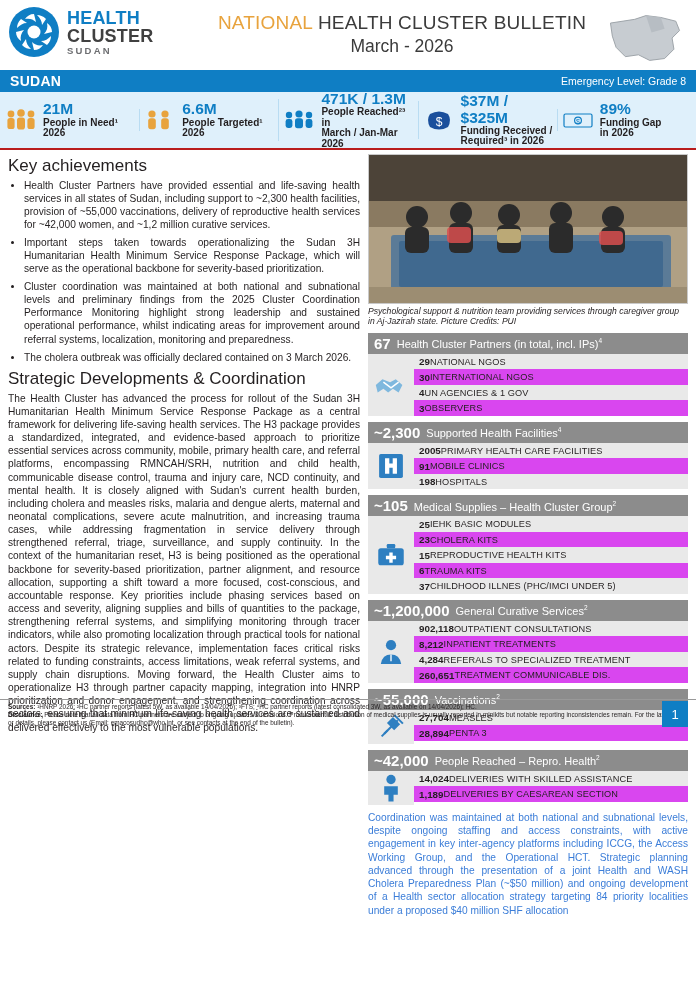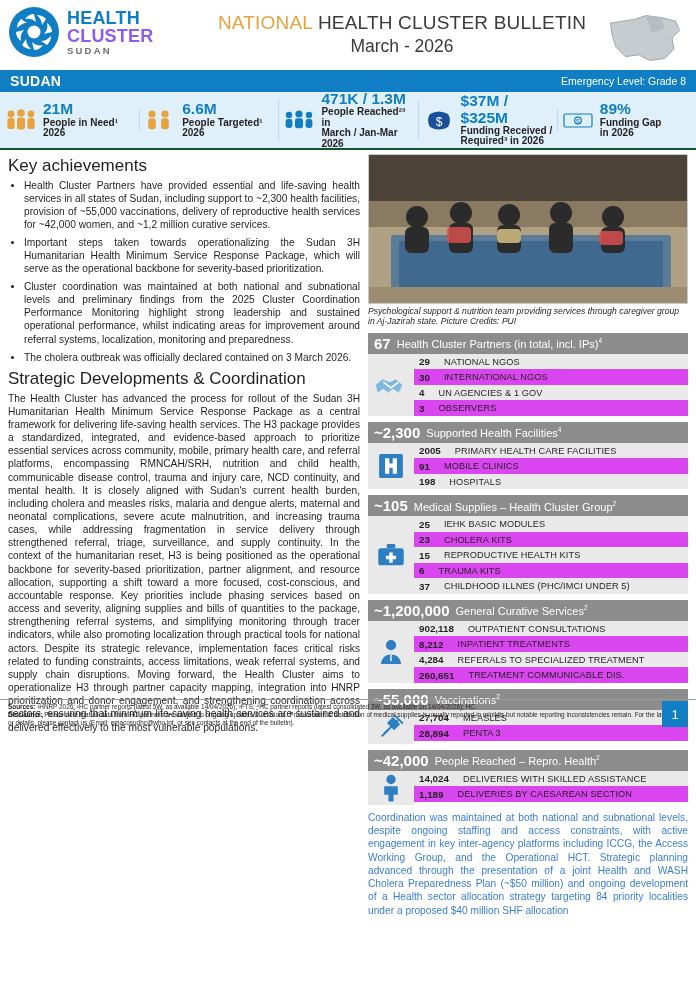--- a/index.html
+++ b/index.html
@@ -13,21 +13,21 @@
     overflow:hidden;
   }
   .page { position:relative; width:696px; height:731px; }
 
   
   .header { position:relative; height:70px; padding:6px 8px 0 8px; display:flex; align-items:flex-start; }
   .logo-wrap { display:flex; align-items:center; gap:7px; width:200px; }
   .logo-mark { width:52px; height:52px; flex:0 0 52px; }
   .logo-text { line-height:1.02; }
   .logo-health { font-size:18px; font-weight:bold; color:#0f7ec4; letter-spacing:.2px; }
-  .logo-cluster { font-size:18px; font-weight:bold; color:#8b5cf6; letter-spacing:.2px; }
+  .logo-cluster { font-size:18px; font-weight:bold; color:#404040; letter-spacing:.2px; }
   .logo-sudan { font-size:9.5px; font-weight:bold; color:#6d6e71; letter-spacing:2.2px; }
 
   .title-block { flex:1; text-align:center; padding-top:6px; }
   .title-main { font-size:19px; letter-spacing:.2px; }
   .title-main .nat { color:#e8a33d; }
   .title-main .rest { color:#3b3b3b; }
   .title-sub { font-size:17.5px; color:#3b3b3b; margin-top:2px; }
 
   .map-wrap { width:92px; text-align:right; padding-top:4px; }
 
@@ -36,21 +36,21 @@
     background:#0f7ec4; color:#ffffff; height:22px;
     display:flex; align-items:center; justify-content:space-between;
     padding:0 10px 0 10px;
   }
   .country-name { font-size:14px; font-weight:bold; letter-spacing:.3px; }
   .emergency { font-size:10.5px; }
 
   
   .kpi-strip {
     background:#dff0fb; height:58px; display:flex; align-items:center;
-    border-bottom:2px solid #14532d;
+    border-bottom:2px solid #b91c1c;
   }
   .kpi { flex:1; display:flex; align-items:center; gap:5px; padding:0 4px; position:relative; }
   .kpi + .kpi::before {
     content:""; position:absolute; left:0; top:8px; bottom:8px; width:1px; background:#b9dcf2;
   }
   .kpi-icon { width:34px; height:30px; flex:0 0 34px; display:flex; align-items:center; justify-content:center; }
   .kpi-txt { line-height:1.05; }
   .kpi-val { font-size:15.5px; font-weight:bold; color:#0f7ec4; }
   .kpi-lbl { font-size:10px; color:#231f20; font-weight:bold; }
 
@@ -82,21 +82,21 @@
   .panel-head .big { font-size:15px; font-weight:bold; }
   .panel-head .lbl { font-size:11px; }
   .panel-head .lbl .sup { font-size:6.5px; vertical-align:super; }
   .panel-body { display:flex; }
   .panel-icon {
     width:46px; flex:0 0 46px; display:flex; align-items:center; justify-content:center;
     background:#e9e9e9;
   }
   .rows { flex:1; }
   .srow {
-    display:flex; align-items:center; gap:14px; height:15.5px; padding:0 5px;
+    display:flex; align-items:center; gap:0; height:15.5px; padding:0 5px;
     font-size:9.2px; color:#231f20;
   }
   .srow.alt { background:#e9e9e9; }
   .srow.plain { background:#d946ef; }
   .srow b { font-size:9.8px; }
   .srow .cap { text-transform:uppercase; letter-spacing:.1px; }
 
   
   .footer {
     position:absolute; left:0; bottom:0; width:696px; padding:3px 8px 4px 8px;

